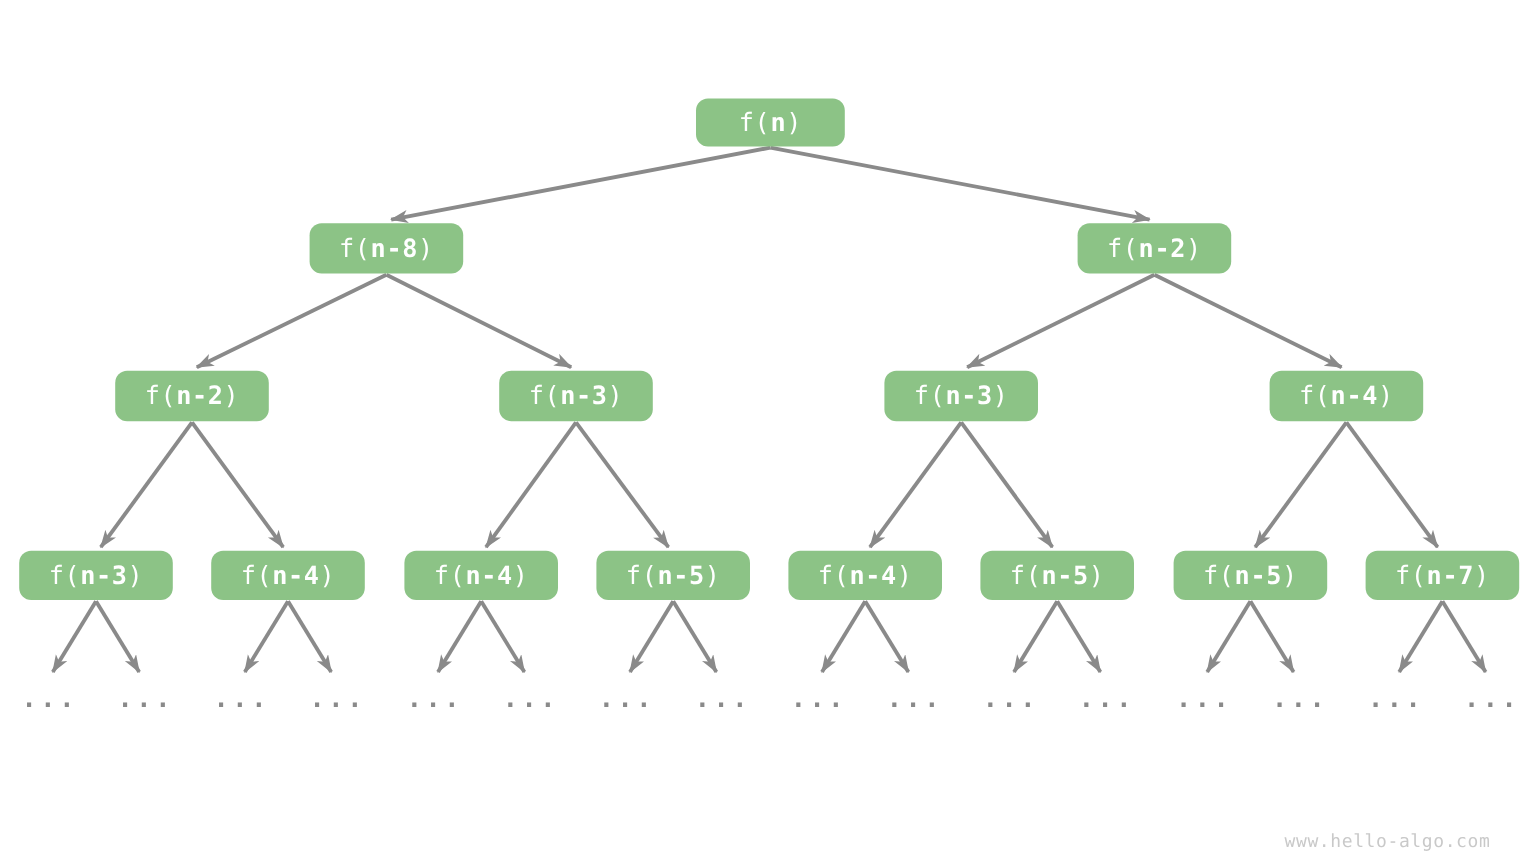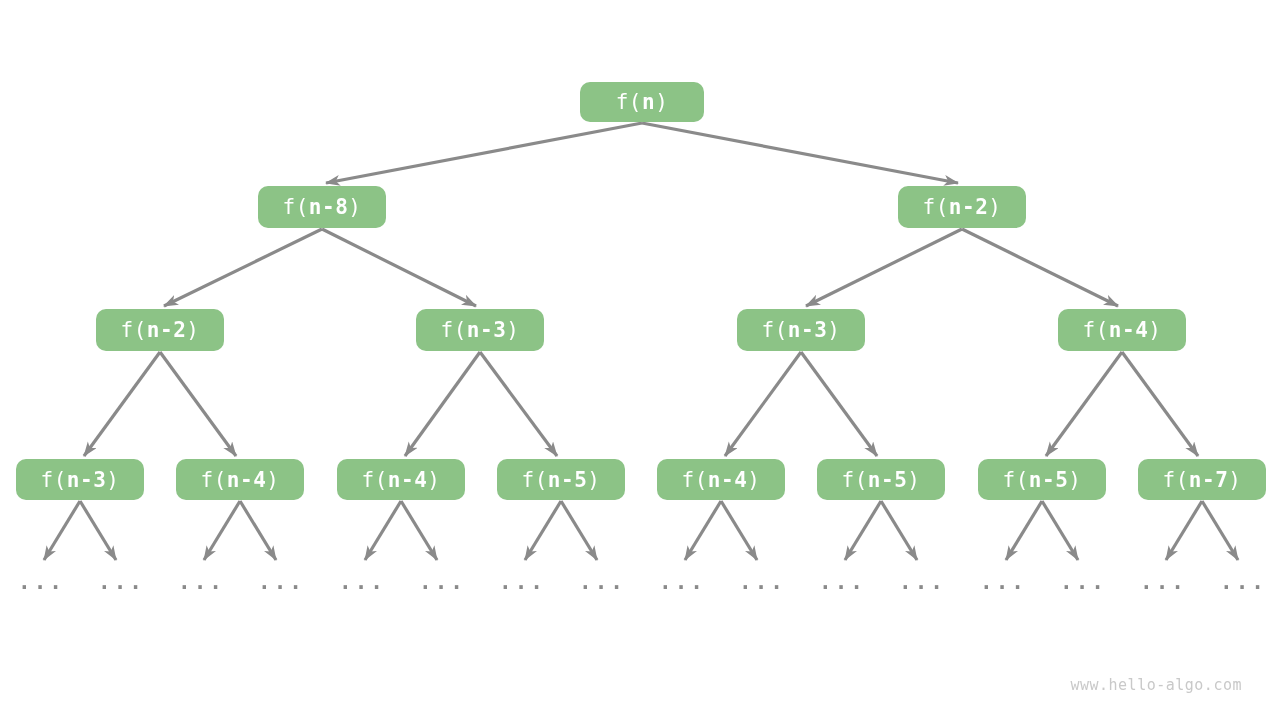--- a/index.html
+++ b/index.html
@@ -24,21 +24,21 @@
     position:absolute;background:var(--node_fill);color:var(--node_text);
     border-radius:10px;display:flex;align-items:center;justify-content:center;
     font-size:21px;letter-spacing:0.5px;white-space:nowrap;
   }
   .node b{font-weight:bold;}
   .dots{
     position:absolute;width:44px;text-align:center;color:var(--dots);
     font-size:21px;font-weight:bold;letter-spacing:3px;line-height:20px;
   }
   .watermark{
-    position:absolute;right:38px;bottom:26px;color:var(--watermark);
+    position:absolute;right:38px;bottom:10px;color:var(--watermark);
     font-size:15px;letter-spacing:0.5px;margin-left:42px;
   }
 </style>
 </head>
 <body>
 
 <div class="canvas">
 
   <svg class="edges" width="1280" height="720" viewBox="0 0 1280 720">
     <defs>

